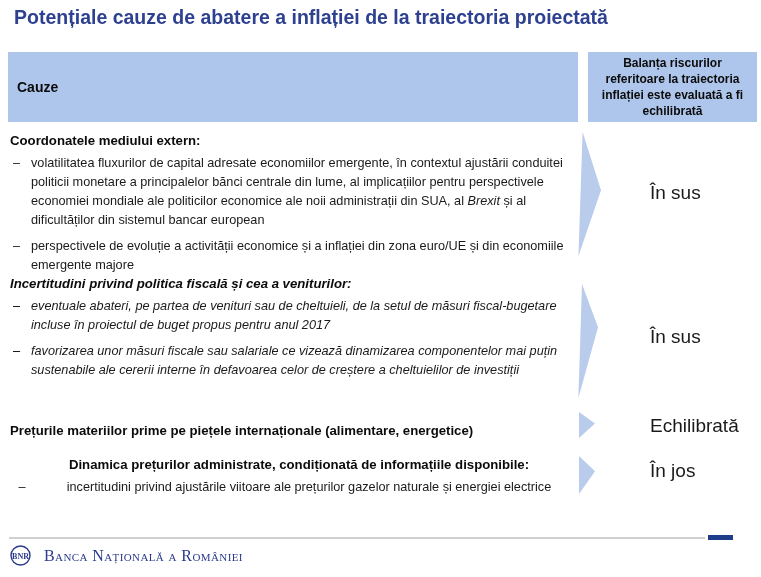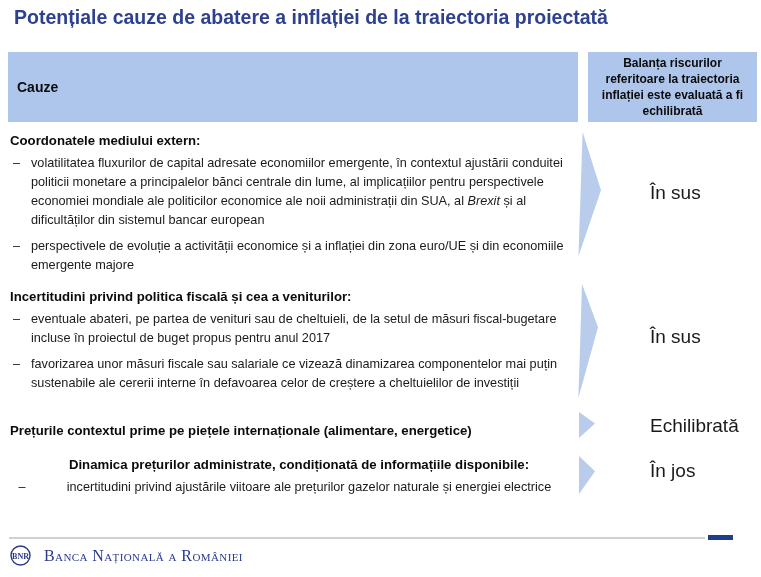--- a/index.html
+++ b/index.html
@@ -43,21 +43,21 @@
     margin:0 0 4px 0;
   }
   .bullet{
     display:flex;align-items:flex-start;
     font-size:12.7px;line-height:19px;color:#1a1a1a;
     margin:0 0 7px 0;
   }
   .bullet .dash{flex:0 0 18px;margin-left:3px;}
   .bullet .btext{flex:1;max-width:556px;}
   .s1{top:131px;}
-  .s2{top:287px;}
+  .s2{top:274px;font-style:italic;}
   .s3{top:421px;}
   .s4{top:455px;text-align:center;}
   
   .arrow{position:absolute;background:#B9CCEC;}
   .arrow1{left:578px;top:132px;width:23px;height:124px;
     clip-path:polygon(20% 0%, 100% 47%, 2% 100%);}
   .arrow2{left:578px;top:284px;width:20px;height:114px;
     clip-path:polygon(20% 0%, 100% 38%, 2% 100%);}
   .arrow3{left:579px;top:412px;width:16px;height:26px;
     clip-path:polygon(0% 0%, 100% 44%, 0% 100%);}
@@ -126,21 +126,21 @@
       <span class="dash">–</span>
       <span class="btext">eventuale abateri, pe partea de venituri sau de cheltuieli, de la setul de măsuri fiscal-bugetare incluse în proiectul de buget propus pentru anul 2017</span>
     </div>
     <div class="bullet">
       <span class="dash">–</span>
       <span class="btext">favorizarea unor măsuri fiscale sau salariale ce vizează dinamizarea componentelor mai puțin sustenabile ale cererii interne în defavoarea celor de creștere a cheltuielilor de investiții</span>
     </div>
   </div>
 
   <div class="section s3">
-    <div class="sec-heading">Prețurile contextul prime pe piețele internaționale (alimentare, energetice)</div>
+    <div class="sec-heading">Prețurile materiilor prime pe piețele internaționale (alimentare, energetice)</div>
   </div>
 
   <div class="section s4">
     <div class="sec-heading">Dinamica prețurilor administrate, condiționată de informațiile disponibile:</div>
     <div class="bullet">
       <span class="dash">–</span>
       <span class="btext">incertitudini privind ajustările viitoare ale prețurilor gazelor naturale și energiei electrice</span>
     </div>
   </div>
 

